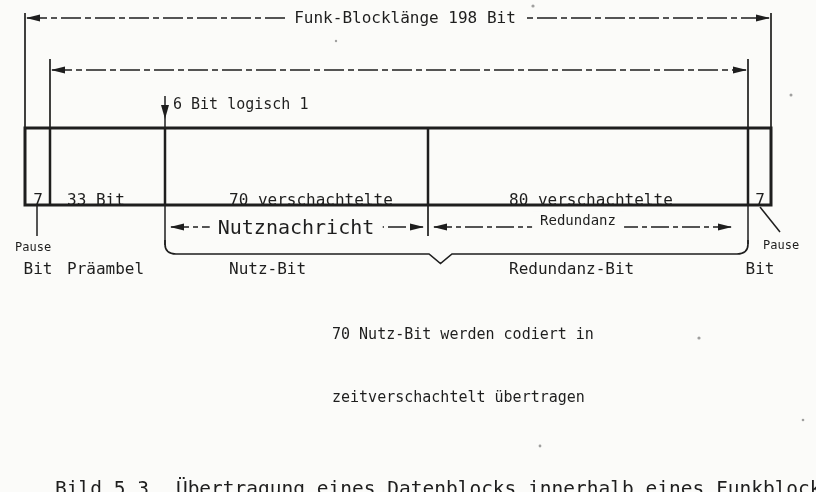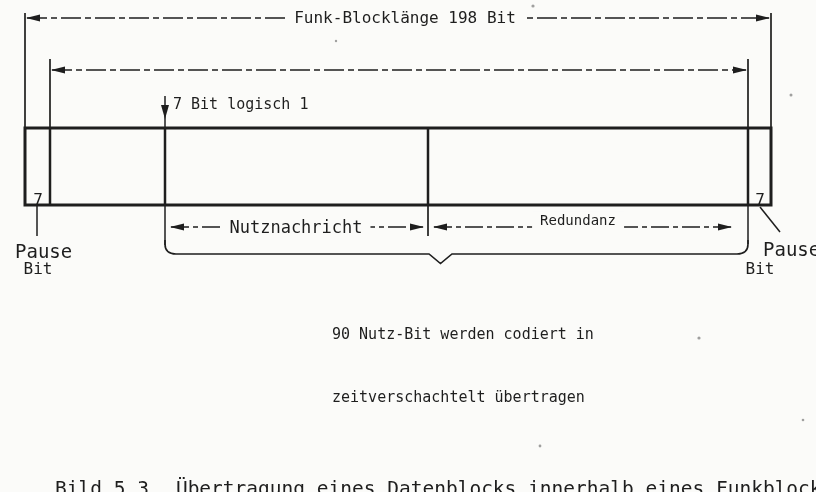--- a/index.html
+++ b/index.html
@@ -38,21 +38,21 @@
   }
   .cell-lbl {
     font-size: 16px;
     line-height: 23px;
   }
   .cell-center {
     text-align: center;
     transform: translate(-50%, 0);
   }
   .pause-lbl {
-    font-size: 19px;
+    font-size: 12px;
     text-align: right;
   }
   .note-lbl {
     font-size: 15px;
     line-height: 21px;
   }
   .caption-lbl {
     font-size: 19.5px;
   }
   .caption-text {
@@ -131,47 +131,57 @@
       <circle cx="699" cy="338" r="1.6"></circle>
       <circle cx="803" cy="420" r="1.3"></circle>
       <circle cx="336" cy="41" r="1.2"></circle>
       <circle cx="540" cy="446" r="1.4"></circle>
     </g>
   </svg>
 
   <div class="lbl on-line" style="left:405px; top:18px;">Funk-Blocklänge 198 Bit</div>
 
 
-  <div class="lbl marker-lbl" style="left:173px; top:95px;">7 Bit logisch 1</div>
+  <div class="lbl marker-lbl" style="left:173px; top:95px;">6 Bit logisch 1</div>
 
   <div class="lbl cell-lbl cell-center" style="left:38px; top:142px;">
     <div>7</div>
     <div>Bit</div>
   </div>
 
+  <div class="lbl cell-lbl" style="left:67px; top:142px;">
+    <div>33 Bit</div>
+    <div>Präambel</div>
+  </div>
 
+  <div class="lbl cell-lbl" style="left:229px; top:142px;">
+    <div>70 verschachtelte</div>
+    <div>Nutz-Bit</div>
+  </div>
 
   <div class="lbl cell-lbl" style="left:509px; top:142px;">
+    <div>80 verschachtelte</div>
+    <div>Redundanz-Bit</div>
   </div>
 
   <div class="lbl cell-lbl cell-center" style="left:760px; top:142px;">
     <div>7</div>
     <div>Bit</div>
   </div>
 
-  <div class="lbl on-line" style="left:296px; top:227px; font-size:17px;">Nutznachricht</div>
+  <div class="lbl on-line" style="left:296px; top:227px; font-size:20px;">Nutznachricht</div>
 
   <div class="lbl on-line" style="left:578px; top:220px; font-size:14px;">Redundanz</div>
 
   <div class="lbl pause-lbl" style="left:15px; top:240px;">Pause</div>
 
   <div class="lbl pause-lbl" style="left:763px; top:238px;">Pause</div>
 
   <div class="lbl note-lbl" style="left:332px; top:282px;">
-    <div>90 Nutz-Bit werden codiert in</div>
+    <div>70 Nutz-Bit werden codiert in</div>
     <div>zeitverschachtelt übertragen</div>
   </div>
 
   <div class="lbl caption-lbl" style="left:8px; top:454px;">
     <span>Bild 5.3</span><span class="caption-text">Übertragung eines Datenblocks innerhalb eines Funkblocks</span>
   </div>
 
 </div>
 
 </body></html>

